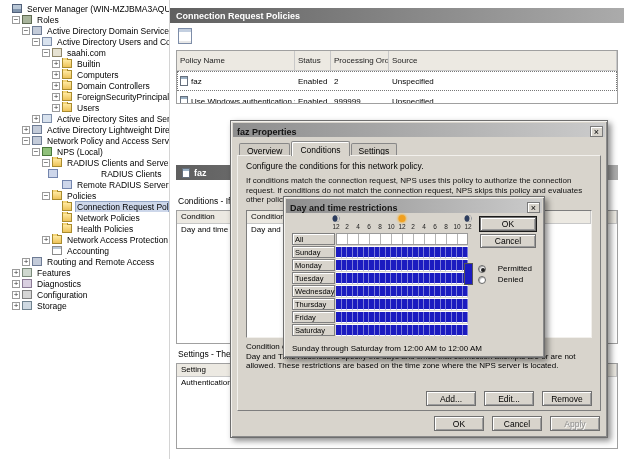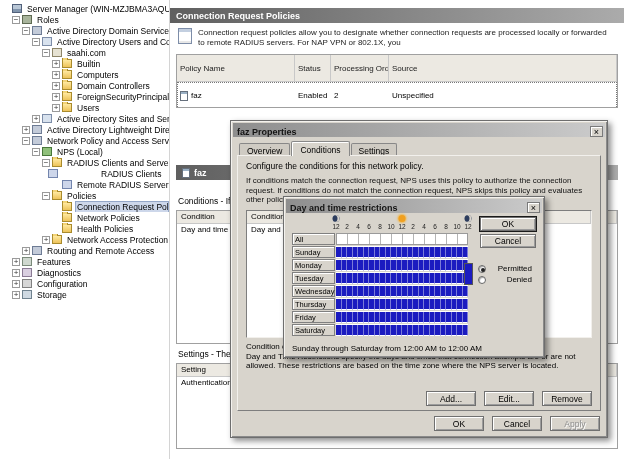--- a/index.html
+++ b/index.html
@@ -36,21 +36,21 @@
   
   .main{position:absolute;left:170px;top:0;right:0;height:100%;background:#fff;}
   .hdr-bar{height:15px;background:linear-gradient(90deg,#5f5f5f,#ababab);color:#fff;font-weight:bold;
            font-size:9px;display:flex;align-items:center;gap:4px;padding:0 6px;}
   .main-header{margin-top:8px;}
   .info-row{display:flex;gap:6px;padding:5px 10px 4px 8px;}
   .doc-icon{width:14px;height:16px;min-width:14px;background:#fff;border:1px solid #7d8da8;
             box-shadow:inset 0 3px 0 #c3cfe0, inset 0 -2px 0 #e8e8e8;}
   .info-text{font-size:8px;line-height:10px;max-height:20px;overflow:hidden;color:#222;}
   .policy-table{margin:2px 6px 0 6px;border:1px solid #a0a0a0;background:#fff;height:54px;overflow:hidden;}
-  .pt-head,.pt-row{display:grid;grid-template-columns:118px 36px 58px 1fr;height:27px;}
+  .pt-head,.pt-row{display:grid;grid-template-columns:118px 36px 58px 1fr;height:20px;}
   .pt-head{background:#ece9e2;border-bottom:1px solid #c8c8c8;}
   .pt-hcell{font-size:8px;padding:1px 3px;border-right:1px solid #c8c8c8;display:flex;align-items:center;
             white-space:nowrap;overflow:hidden;color:#222;}
   .pt-row.focused{outline:1px dotted #777;outline-offset:-1px;}
   .pt-cell{font-size:8px;padding:1px 3px;display:flex;align-items:center;gap:3px;white-space:nowrap;overflow:hidden;}
   .page-icon{width:8px;height:10px;min-width:8px;background:#fff;border:1px solid #66707d;box-shadow:inset 0 2px 0 #9ab0c4;}
   .details{position:absolute;left:6px;right:6px;top:165px;bottom:0;}
   .sect-label{font-size:8.5px;margin:16px 0 4px 2px;white-space:nowrap;overflow:hidden;}
   .sect-label.settings-label{margin-top:5px;}
   .det-table{border:1px solid #a0a0a0;background:#fff;overflow:hidden;}
@@ -108,21 +108,21 @@
   .dlabel{width:43px;min-width:43px;margin-right:1px;background:#d8d4cc;border:1px solid #808080;
           box-shadow:inset 1px 1px 0 #fff;font-size:7.5px;padding:0 2px;display:flex;align-items:center;height:12px;}
   .cells{display:flex;width:132px;height:12px;border-top:1px solid #fff;}
   .cell{flex:1;background:#1b1bc0;border-right:1px solid #7a7ad8;border-bottom:1px solid #fff;}
   .allstrip{width:132px;height:12px;background:#fff;border:1px solid #9a9a9a;
             background-image:repeating-linear-gradient(90deg,transparent 0 10px,#b4b4b4 10px 11px);}
   .time .ok{position:absolute;right:6px;top:2px;width:56px;height:14px;}
   .time .cancel{position:absolute;right:6px;top:19px;width:56px;height:14px;}
   .legend{position:absolute;right:10px;top:48px;display:flex;gap:5px;align-items:center;}
   .legend-swatch{width:9px;height:22px;background:#1b1bc0;border:1px solid #555;}
-  .radio-row{display:flex;align-items:center;gap:12px;height:11px;justify-content:space-between;}
+  .radio-row{display:flex;align-items:center;gap:12px;height:11px;}
   .radio{width:8px;height:8px;min-width:8px;border-radius:50%;border:1px solid #666;background:#fff;
          box-shadow:inset 1px 1px 1px #aaa;position:relative;}
   .radio.checked::after{content:'';position:absolute;left:2px;top:2px;width:4px;height:4px;border-radius:50%;background:#222;}
   .radio-label{font-size:8px;}
   .time .status{position:absolute;left:6px;top:129px;font-size:8px;white-space:nowrap;}
 </style>
 </head>
 <body>
 
 <div class="screen">
@@ -232,20 +232,25 @@
         <div class="tree-row" style="padding-left: 52px;">
           <span class="tgl none"></span>
           <span class="ticon i-folder"></span>
           <span class="tlabel">Health Policies</span>
         </div>
         <div class="tree-row" style="padding-left: 42px;">
           <span class="tgl">+</span>
           <span class="ticon i-folder"></span>
           <span class="tlabel">Network Access Protection</span>
         </div>
+        <div class="tree-row" style="padding-left: 42px;">
+          <span class="tgl none"></span>
+          <span class="ticon i-report"></span>
+          <span class="tlabel">Accounting</span>
+        </div>
         <div class="tree-row" style="padding-left: 22px;">
           <span class="tgl">+</span>
           <span class="ticon i-role"></span>
           <span class="tlabel">Routing and Remote Access</span>
         </div>
         <div class="tree-row" style="padding-left: 12px;">
           <span class="tgl">+</span>
           <span class="ticon i-features"></span>
           <span class="tlabel">Features</span>
         </div>
@@ -266,21 +271,20 @@
         </div>
       </div>
   </aside>
 
   <main class="main">
     <div class="hdr-bar main-header">
       <span>Connection Request Policies</span>
     </div>
     <div class="info-row">
       <span class="doc-icon"></span>
-      <span class="info-text">Connection request policies allow you to designate whether connection requests are processed locally or forwarded to remote RADIUS servers. For NAP VPN or 802.1X, you</span>
     </div>
     <div class="policy-table">
       <div class="pt-head" id="pt-head">
           <div class="pt-hcell">Policy Name</div>
           <div class="pt-hcell">Status</div>
           <div class="pt-hcell">Processing Order</div>
           <div class="pt-hcell">Source</div>
         </div>
       <div id="pt-rows">
           <div class="pt-row focused">

